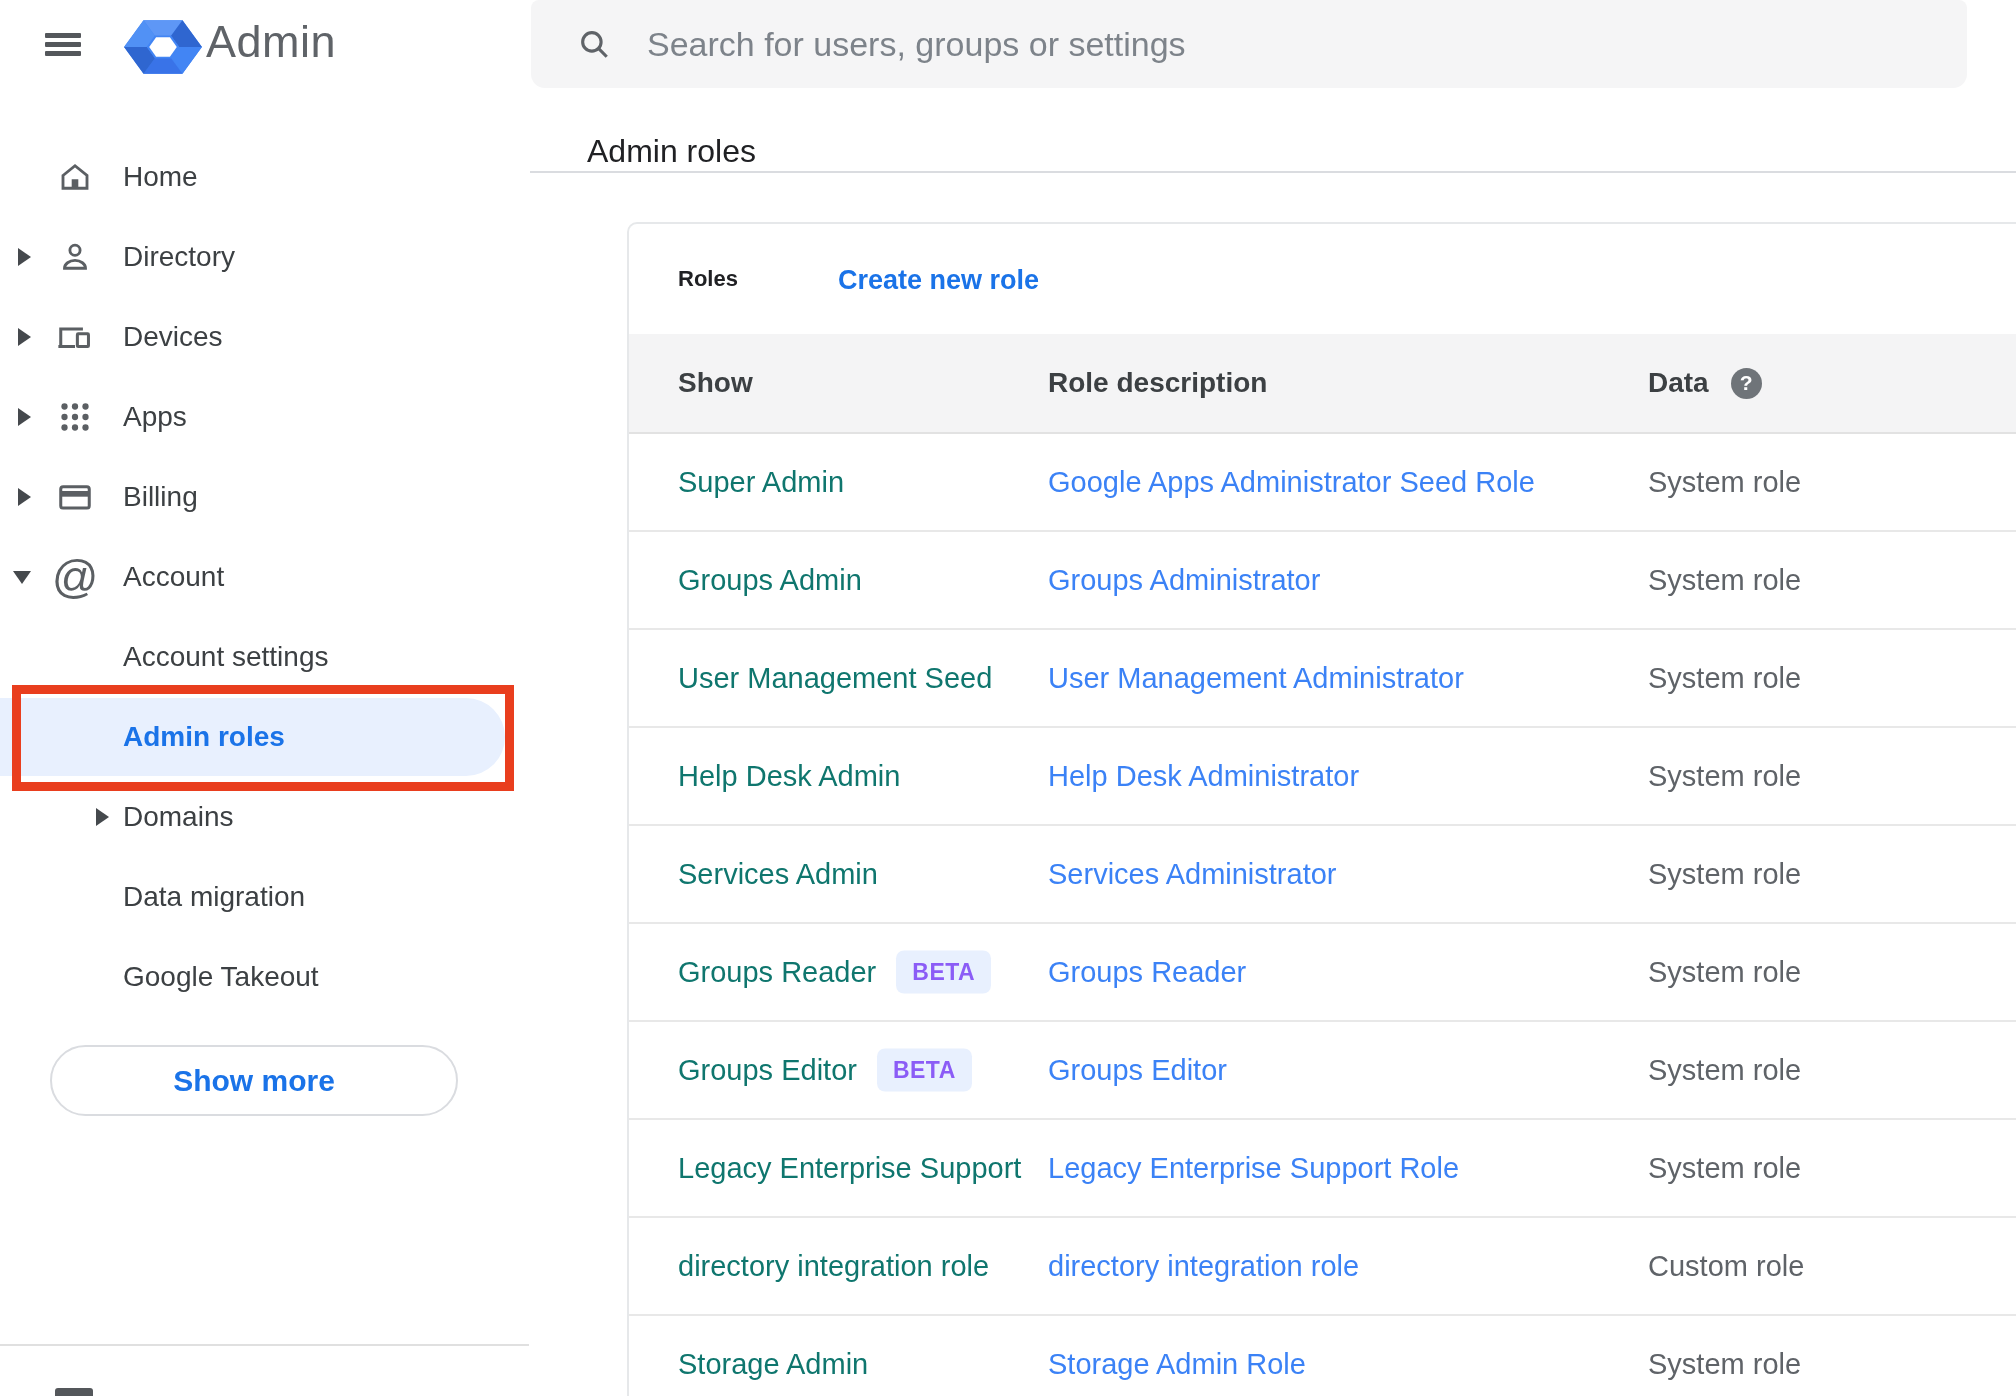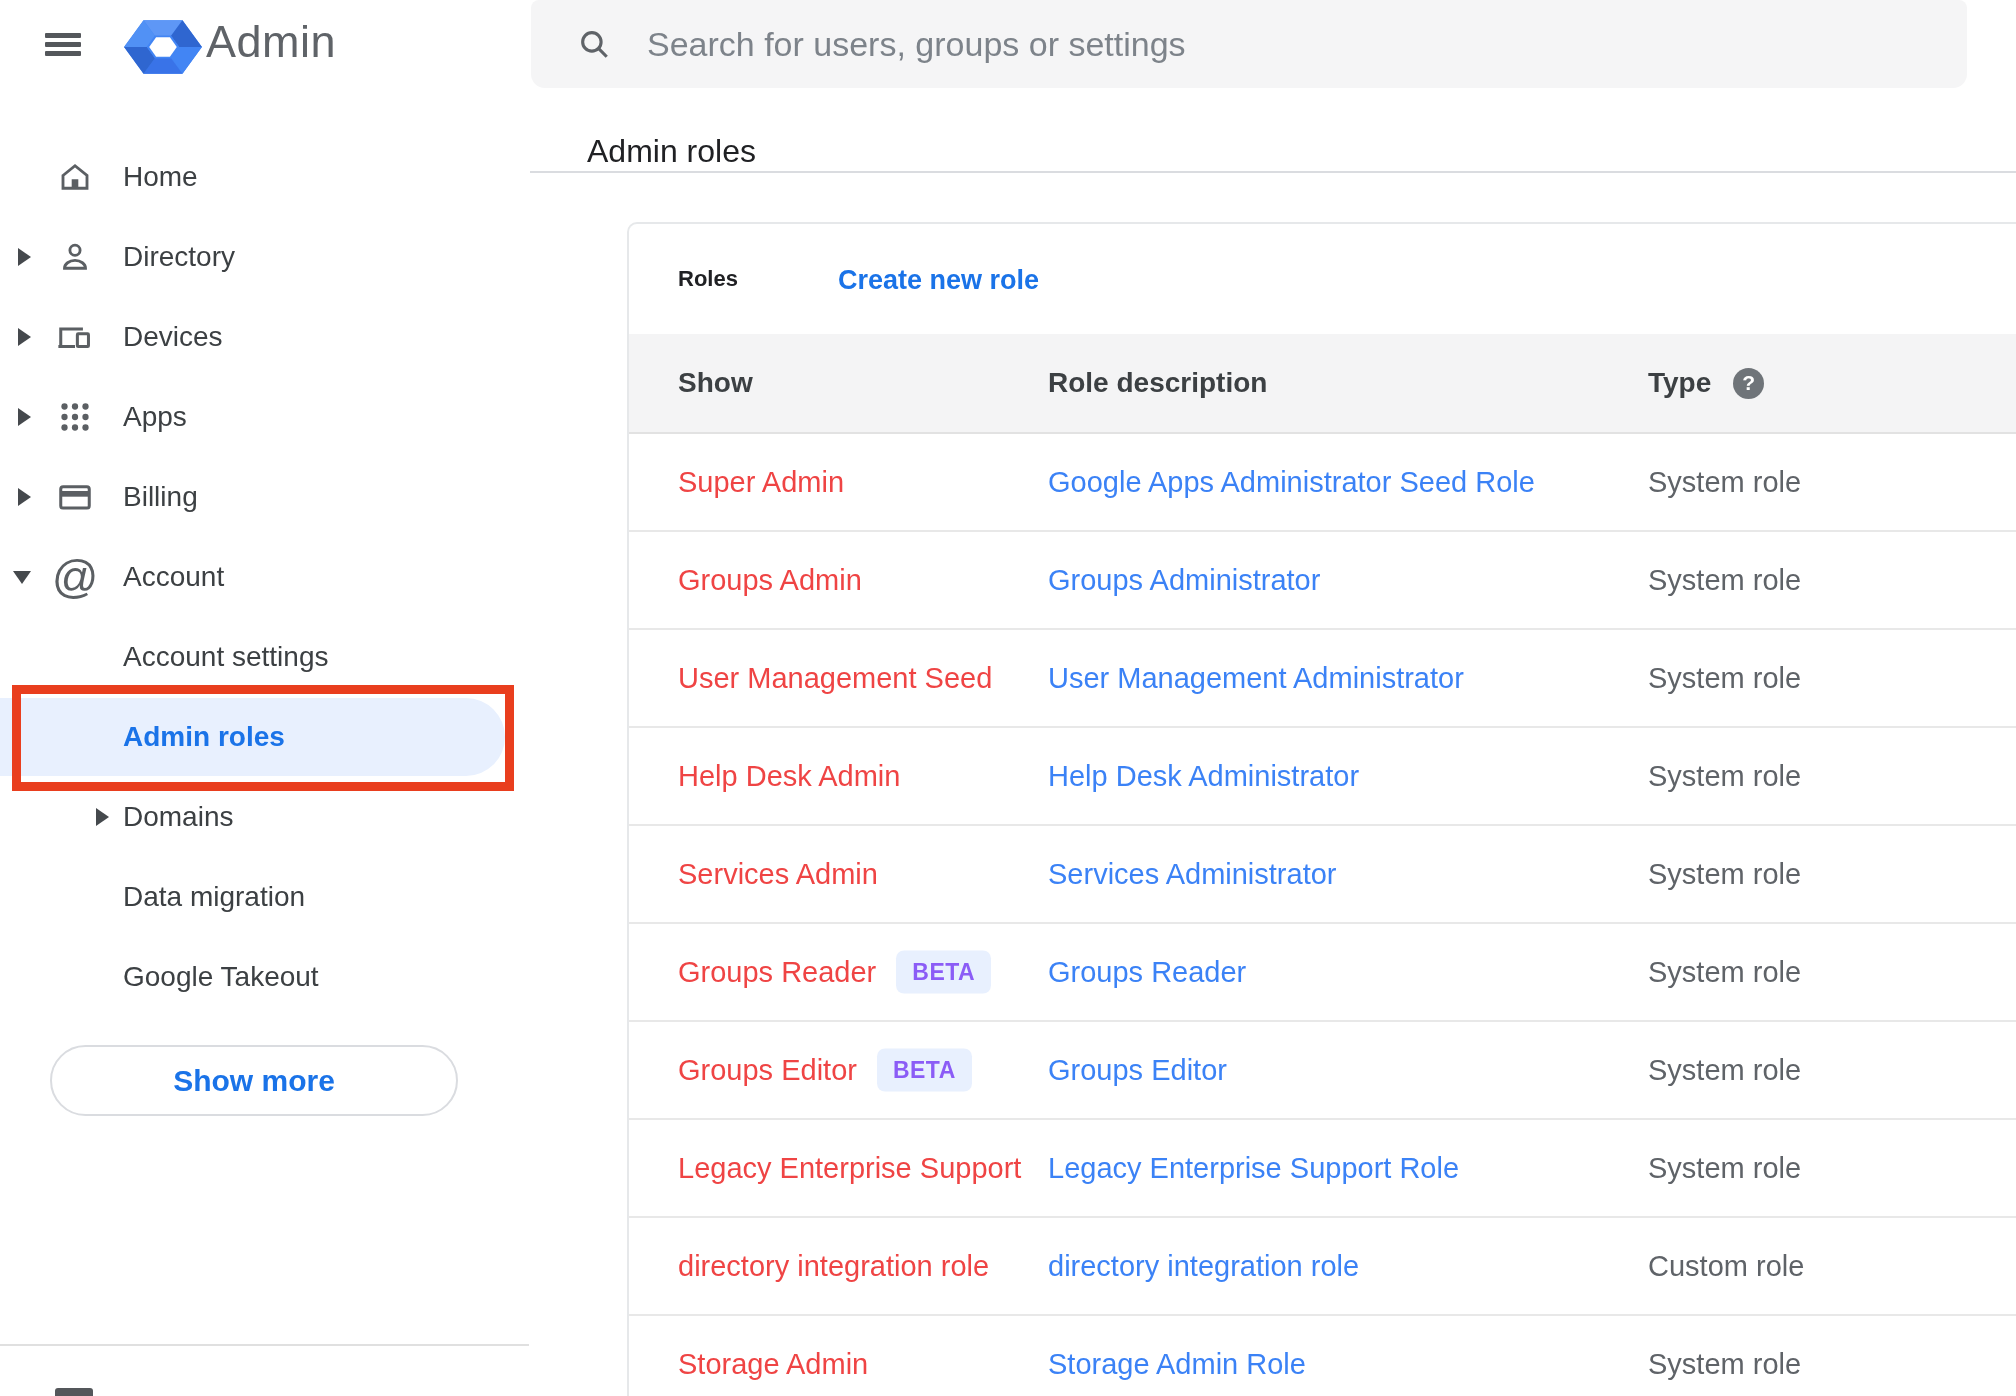--- a/index.html
+++ b/index.html
@@ -69,21 +69,21 @@
   .hcell { position:absolute; top:50%; transform:translateY(-50%);
            font-size:28px; font-weight:bold; color:#3c4043; display:flex; align-items:center; }
   .hc1 { left:49px; } .hc2 { left:419px; } .hc3 { left:1019px; }
   #help-circle { width:31px; height:31px; border-radius:50%; background:#6f7479; color:#fff;
            font-size:21px; font-weight:bold; display:flex; align-items:center; justify-content:center;
            margin-left:22px; cursor:pointer; }
 
   .trow { position:relative; height:98px; border-bottom:2px solid #e8e8e8; }
   .cell { position:absolute; top:50%; transform:translateY(-50%); font-size:29px; }
   .c-role { left:49px; display:flex; align-items:center; }
-  .c-role a { color:#ef4444; text-decoration:none; cursor:pointer; white-space:nowrap; }
+  .c-role a { color:#0f766e; text-decoration:none; cursor:pointer; white-space:nowrap; }
   .c-desc { left:419px; color:#3b82f6; white-space:nowrap; }
   .c-type { left:1019px; color:#5f6368; white-space:nowrap; }
   .beta-badge { margin-left:20px; background:#e8f0fe; color:#8b5cf6; font-size:23px;
         font-weight:bold; letter-spacing:0.5px; padding:8px 16px; border-radius:8px; }
   .beta-badge:empty { display:none; }
 </style>
 </head>
 <body>
 
 <div class="abs" id="hamburger">
@@ -223,21 +223,21 @@
 
   <div id="card-header">
     <span id="card-title">Roles</span>
     <span id="create-link">Create new role</span>
   </div>
 
   <div id="thead">
     <span class="hcell hc1">Show</span>
     <span class="hcell hc2">Role description</span>
     <span class="hcell hc3">
-      <span>Type</span>
+      <span>Data</span>
       <span id="help-circle">?</span>
     </span>
   </div>
 
   <div class="trow">
     <span class="cell c-role">
         <a>Super Admin</a>
       </span>
     <span class="cell c-desc">Google Apps Administrator Seed Role</span>
     <span class="cell c-type">System role</span>

